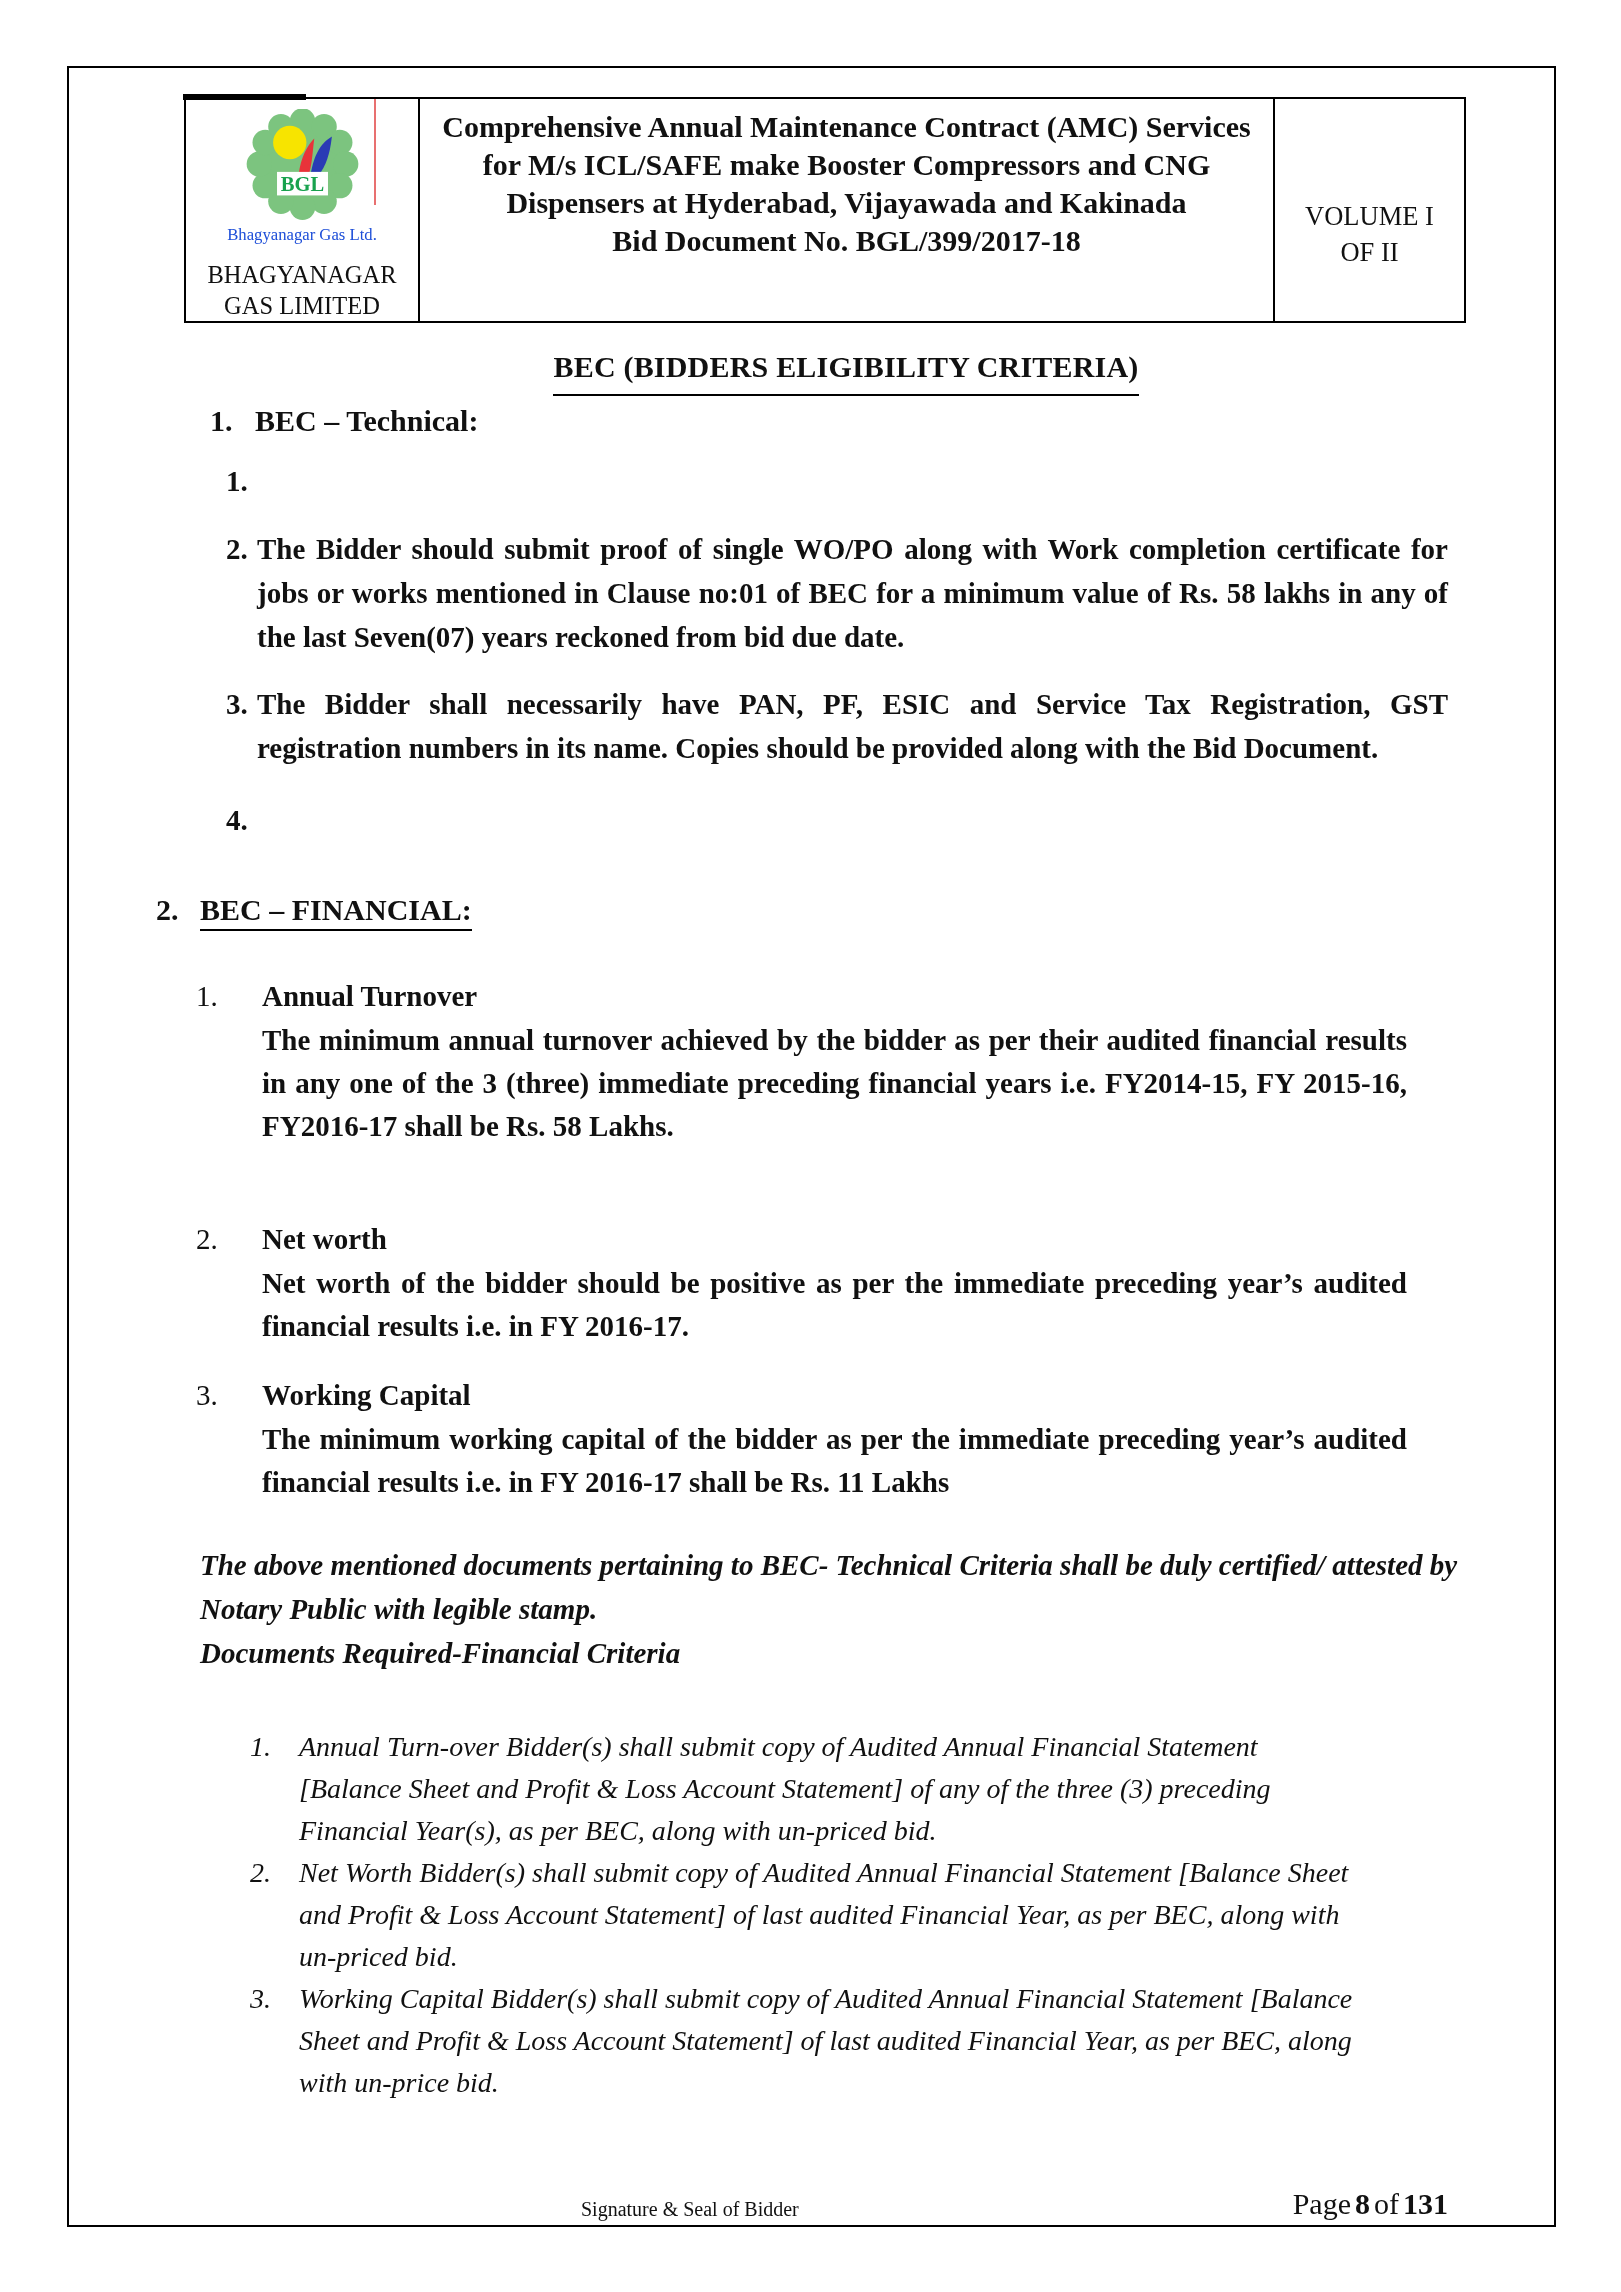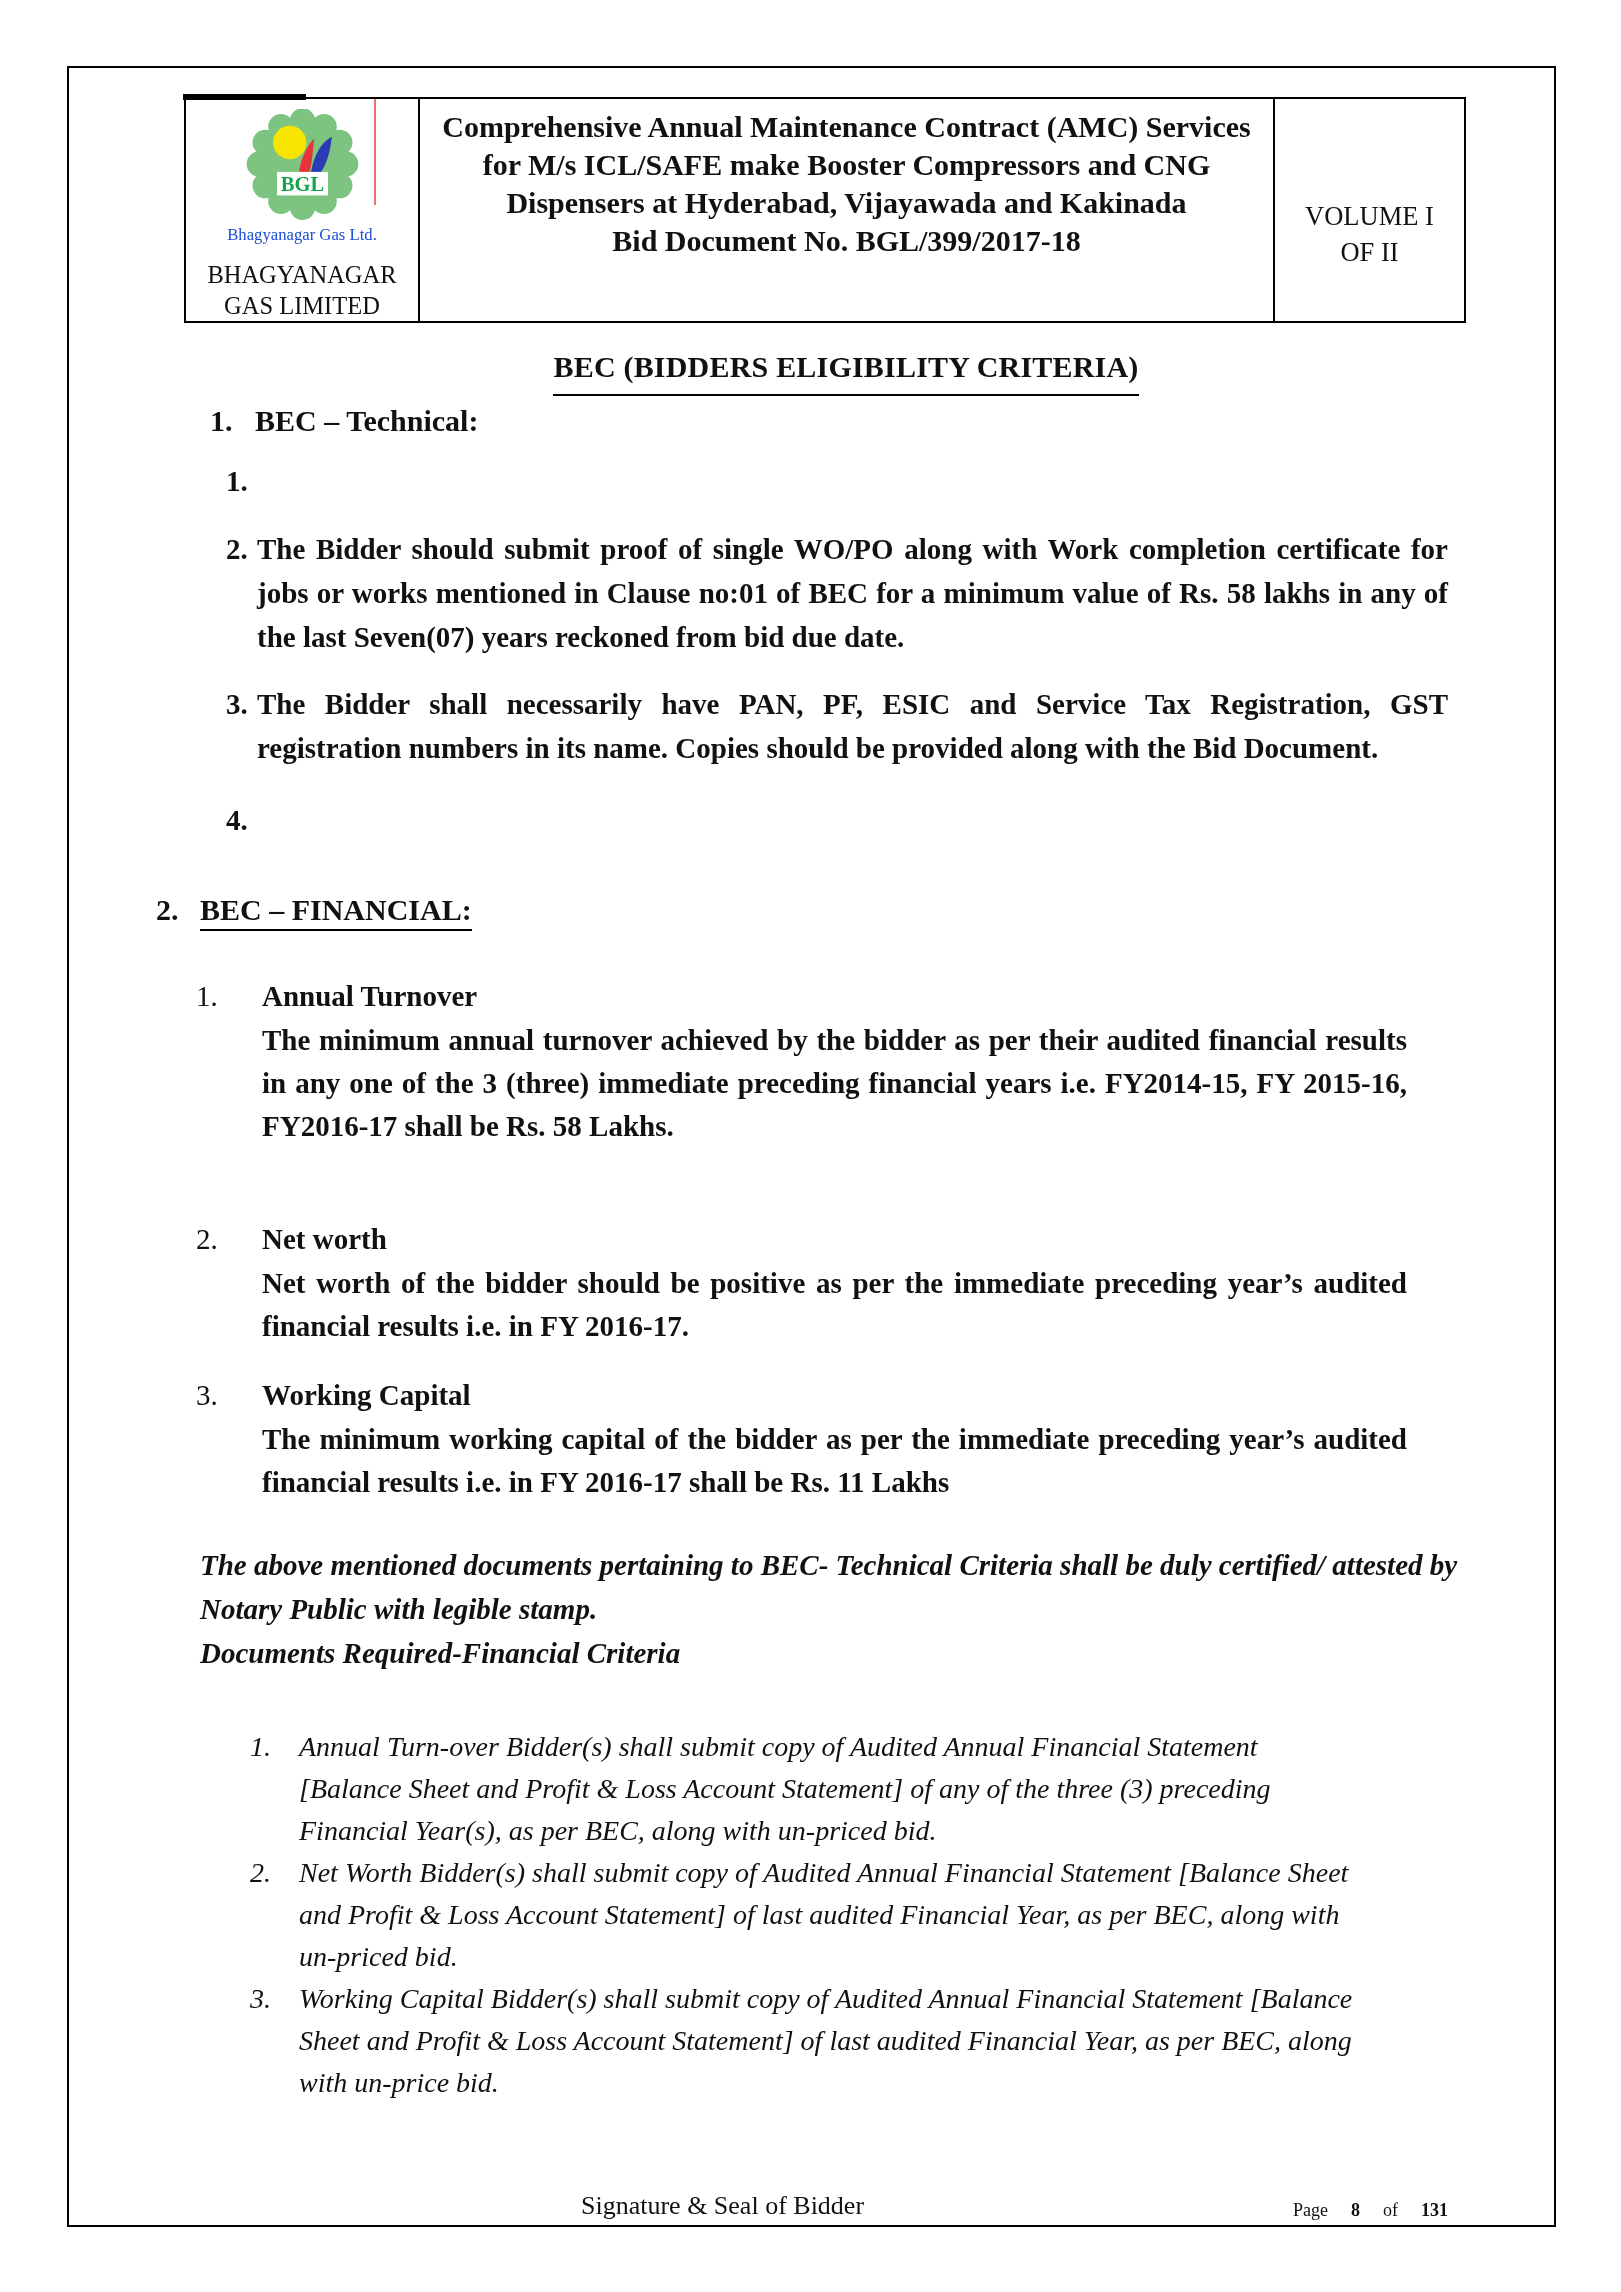--- a/index.html
+++ b/index.html
@@ -65,22 +65,22 @@
   .s2mt1{margin-top:45px;} .s2mt2{margin-top:71px;} .s2mt3{margin-top:27.4px;}
   .italic-note{
     margin:39px 0 0 131px;width:1260px;font-style:italic;font-weight:bold;
     font-size:29px;line-height:44px;
   }
   .ilist{margin:51px 0 0 181px;font-style:italic;font-size:28px;line-height:42px;}
   .ilist .li{display:flex;}
   .ilist .in{width:49px;flex:none;}
   .ilist .it{width:1068px;}
   
-  .footer-sign{position:absolute;left:512px;bottom:3.9px;font-size:26px;}
-  .footer-page{position:absolute;right:106px;bottom:3.9px;font-size:18px;display:flex;gap:23px;}
+  .footer-sign{position:absolute;left:512px;bottom:3.9px;font-size:20px;}
+  .footer-page{position:absolute;right:106px;bottom:3.9px;font-size:30px;display:flex;gap:4px;}
   .footer-page .b{font-weight:bold;}
   
   .logo-wrap{display:inline-block;width:147px;height:116px;position:relative;}
 </style>
 </head>
 <body>
 
 <div class="border-box">
 
   <div class="hdr">

